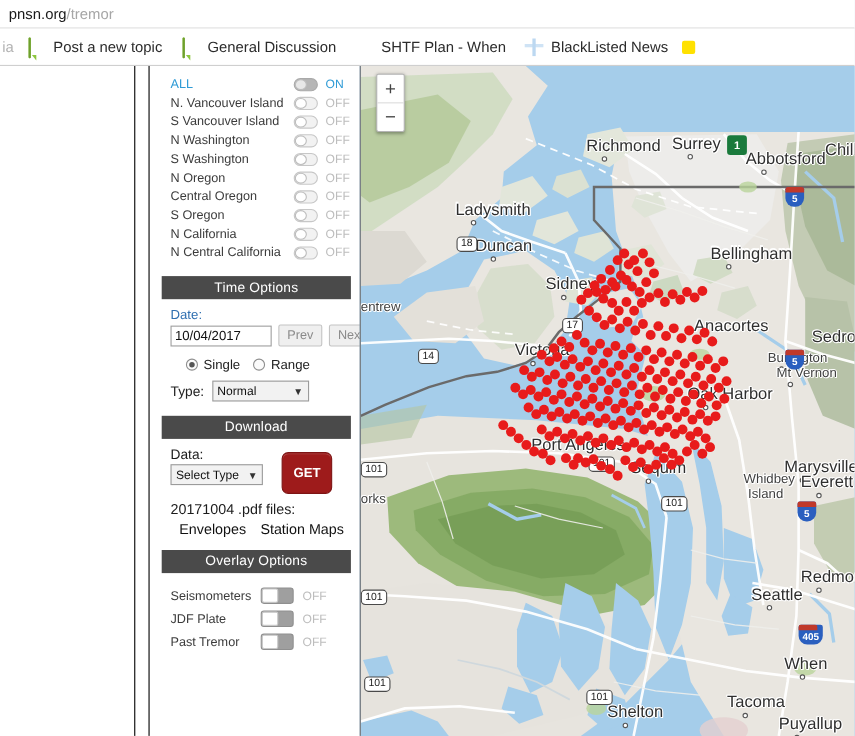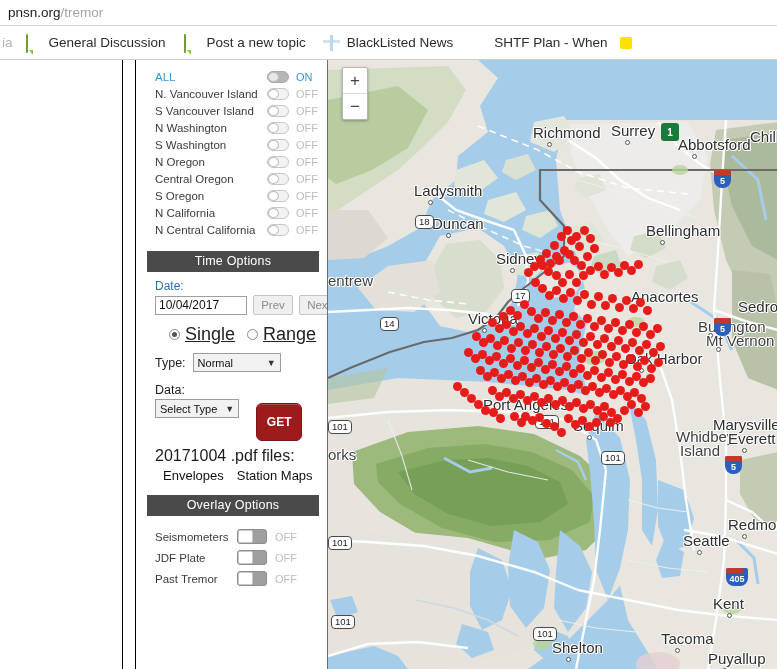--- a/index.html
+++ b/index.html
@@ -73,44 +73,44 @@
 
   
   .lbl-blue { color:#2f6fb0; font-size:12px; }
   .row { display:flex; align-items:center; }
   #date-input { width:92px; height:19px; font-size:12px; font-family:"Liberation Sans", sans-serif;
       border:1px solid #9e9e9e; padding:0 3px; color:#111; background:#fff; }
   .btn-gray { height:20px; min-width:40px; font-size:11.5px; color:#8a8a8a; background:#efefef;
       border:1px solid #c4c4c4; border-radius:2px; margin-left:6px; font-family:"Liberation Sans", sans-serif;}
   .radio { width:11px;height:11px;border-radius:50%;border:1px solid #8e8e8e;background:#fbfbfb;position:relative;}
   .radio.sel:after{content:"";position:absolute;left:2px;top:2px;width:5px;height:5px;border-radius:50%;background:#555;}
-  .radio-lbl { font-size:18px; color:#222; margin-left:5px;text-decoration:underline; }
+  .radio-lbl { font-size:12px; color:#222; margin-left:5px; }
   .sel-box { height:19px; border:1px solid #9b9b9b; background:#f2f2f2; font-size:11px;
       display:inline-flex; align-items:center; padding:0 4px; color:#111; min-width:88px; justify-content:space-between;}
   .caret { font-size:9px; margin-left:8px; color:#333; }
 
   
   #get-btn { width:46px;height:38px;background:#9e1b1b;border:1px solid #7e1414;border-radius:6px;
      color:#fff;font-size:12px;font-weight:bold;display:flex;align-items:center;justify-content:center;
      box-shadow:inset 0 1px 0 rgba(255,255,255,.2); }
-  .dl-note { font-size:16px; color:#1c1c1c; }
+  .dl-note { font-size:13px; color:#1c1c1c; }
   .dl-link { font-size:13px; color:#111; text-decoration:none; }
 
   
   .ov-row { display:flex; align-items:center; height:21px; }
   .ov-name { font-size:11.5px; color:#3b3b3b; width:82px; }
   .toggle-lg { width:30px;height:15px;border-radius:3px;background:#9f9f9f;border:1px solid #8f8f8f;position:relative;flex:0 0 30px;}
   .toggle-lg .knob { position:absolute;top:0;left:0;width:15px;height:13px;background:#ffffff;border:1px solid #c9c9c9;border-radius:2px;}
   .ov-state { font-size:11px;color:#bdbdbd;margin-left:8px;}
 
   
   #map { position:absolute; left:327px; top:0; width:450px; height:609px; overflow:hidden;
          background:#a5cdea; border-left:1px solid #6f6f6f; }
   #map-canvas { position:absolute; left:0; top:0; width:450px; height:609px; }
-  .mlabel { position:absolute; font-size:15px; color:#3f3f3f; white-space:nowrap;
+  .mlabel { position:absolute; font-size:12px; color:#3f3f3f; white-space:nowrap;
       text-shadow: 1px 0 0 #fff, -1px 0 0 #fff, 0 1px 0 #fff, 0 -1px 0 #fff, 1px 1px 0 #fff, -1px -1px 0 #fff; }
   .mlabel.big { font-size:15px; color:#2e2e2e; }
   .mdot { position:absolute; width:5px;height:5px;border-radius:50%;background:#fff;border:1px solid #555; }
   .shield { position:absolute; background:#fff; border:1.4px solid #4a4a4a; border-radius:4px;
       font-size:9.5px; color:#222; padding:0 3px; line-height:12px; height:14px; }
   .shield-i { position:absolute; width:17px;height:18px;background:#2a5fbf;
       border-radius:2px 2px 8px 8px; color:#fff; font-size:9px; font-weight:bold;
       display:flex;align-items:flex-end;justify-content:center; padding-bottom:2px; }
   .shield-i:before { content:""; position:absolute; left:0;top:0;width:17px;height:5px;background:#c0392b;border-radius:2px 2px 0 0;}
   .shield-bc { position:absolute; width:18px;height:18px;background:#1a7a3c;border-radius:3px;
@@ -132,33 +132,33 @@
     <span class="url-strong">pnsn.org</span>
       <span class="url-dim">/tremor</span>
   </div>
 
   <div id="bookmarks">
     <div class="bm" style="padding-left:2px;padding-right:4px;">
       <span class="bm-label faded">ia</span>
     </div>
     <div class="bm">
       <span class="bm-ico"><span class="ico-chat"></span></span>
-      <span class="bm-label">General Discussion</span>
+      <span class="bm-label">Post a new topic</span>
     </div>
     <div class="bm">
       <span class="bm-ico"><span class="ico-chat"></span></span>
-      <span class="bm-label">Post a new topic</span>
+      <span class="bm-label">General Discussion</span>
+    </div>
+    <div class="bm">
+      <span class="bm-ico"><span class="ico-doc"></span></span>
+      <span class="bm-label">SHTF Plan - When</span>
     </div>
     <div class="bm">
       <span class="bm-ico"><span class="ico-globe"></span></span>
       <span class="bm-label">BlackListed News</span>
-    </div>
-    <div class="bm">
-      <span class="bm-ico"><span class="ico-doc"></span></span>
-      <span class="bm-label">SHTF Plan - When</span>
     </div>
     <div class="bm" style="padding-left:2px;">
       <span class="bm-ico"><span class="ico-green"></span></span>
     </div>
   </div>
 </div>
 
 <div id="page">
 
   <div id="vline-a"></div>
@@ -255,30 +255,31 @@
       </div>
       <div class="row" style="margin-top:8px;">
         <span style="font-size:12.5px;color:#222;">Type:</span>
         <span class="sel-box" style="margin-left:7px;">
           <span>Normal</span>
           <span class="caret">▼</span>
         </span>
       </div>
     </div>
 
+    <div class="panel-head" style="margin-top:9px;">Download</div>
     <div class="panel-body" style="padding-top:7px;">
       <div class="row" style="align-items:flex-start;">
         <div>
           <div style="font-size:12.5px;color:#1c1c1c;">Data:</div>
           <span class="sel-box" style="margin-top:2px;min-width:80px;">
             <span>Select Type</span>
             <span class="caret">▼</span>
           </span>
         </div>
-        <div id="get-btn" style="margin-left:17px;margin-top:20px;text-align:center;">GET</div>
+        <div id="get-btn" style="margin-left:17px;margin-top:5px;text-align:center;">GET</div>
       </div>
       <div class="dl-note" style="margin-top:6px;">20171004 .pdf files:</div>
       <div class="row" style="margin-top:3px;padding-left:8px;gap:13px;">
         <a href="#" class="dl-link">Envelopes</a>
         <a href="#" class="dl-link">Station Maps</a>
       </div>
     </div>
 
     <div class="panel-head" style="margin-top:8px;">Overlay Options</div>
     <div class="panel-body" style="padding-top:10px;">
@@ -464,21 +465,21 @@
         <span class="mdot" style="left: 399px; top: 374px;"></span>
         <span class="mlabel" style="left: 348px; top: 368px;">Whidbey</span>
         <span class="mlabel" style="left: 352px; top: 382px;">Island</span>
         <span class="mlabel big" style="left: 400px; top: 370px;">Everett</span>
         <span class="mdot" style="left: 414px; top: 388px;"></span>
         <span class="mlabel" style="left: 0px; top: 386px;">orks</span>
         <span class="mlabel big" style="left: 355px; top: 472px;">Seattle</span>
         <span class="mdot" style="left: 369px; top: 490px;"></span>
         <span class="mlabel big" style="left: 400px; top: 456px;">Redmond</span>
         <span class="mdot" style="left: 414px; top: 474px;"></span>
-        <span class="mlabel big" style="left: 385px; top: 535px;">Kent</span>
+        <span class="mlabel big" style="left: 385px; top: 535px;">When</span>
         <span class="mdot" style="left: 399px; top: 553px;"></span>
         <span class="mlabel big" style="left: 224px; top: 579px;">Shelton</span>
         <span class="mdot" style="left: 238px; top: 597px;"></span>
         <span class="mlabel big" style="left: 333px; top: 570px;">Tacoma</span>
         <span class="mdot" style="left: 347px; top: 588px;"></span>
         <span class="mlabel big" style="left: 380px; top: 590px;">Puyallup</span>
         <span class="mdot" style="left: 394px; top: 608px;"></span>
         <span class="shield" style="left: 87px; top: 155px;">18</span>
         <span class="shield" style="left: 183px; top: 229px;">17</span>
         <span class="shield" style="left: 52px; top: 257px;">14</span>

